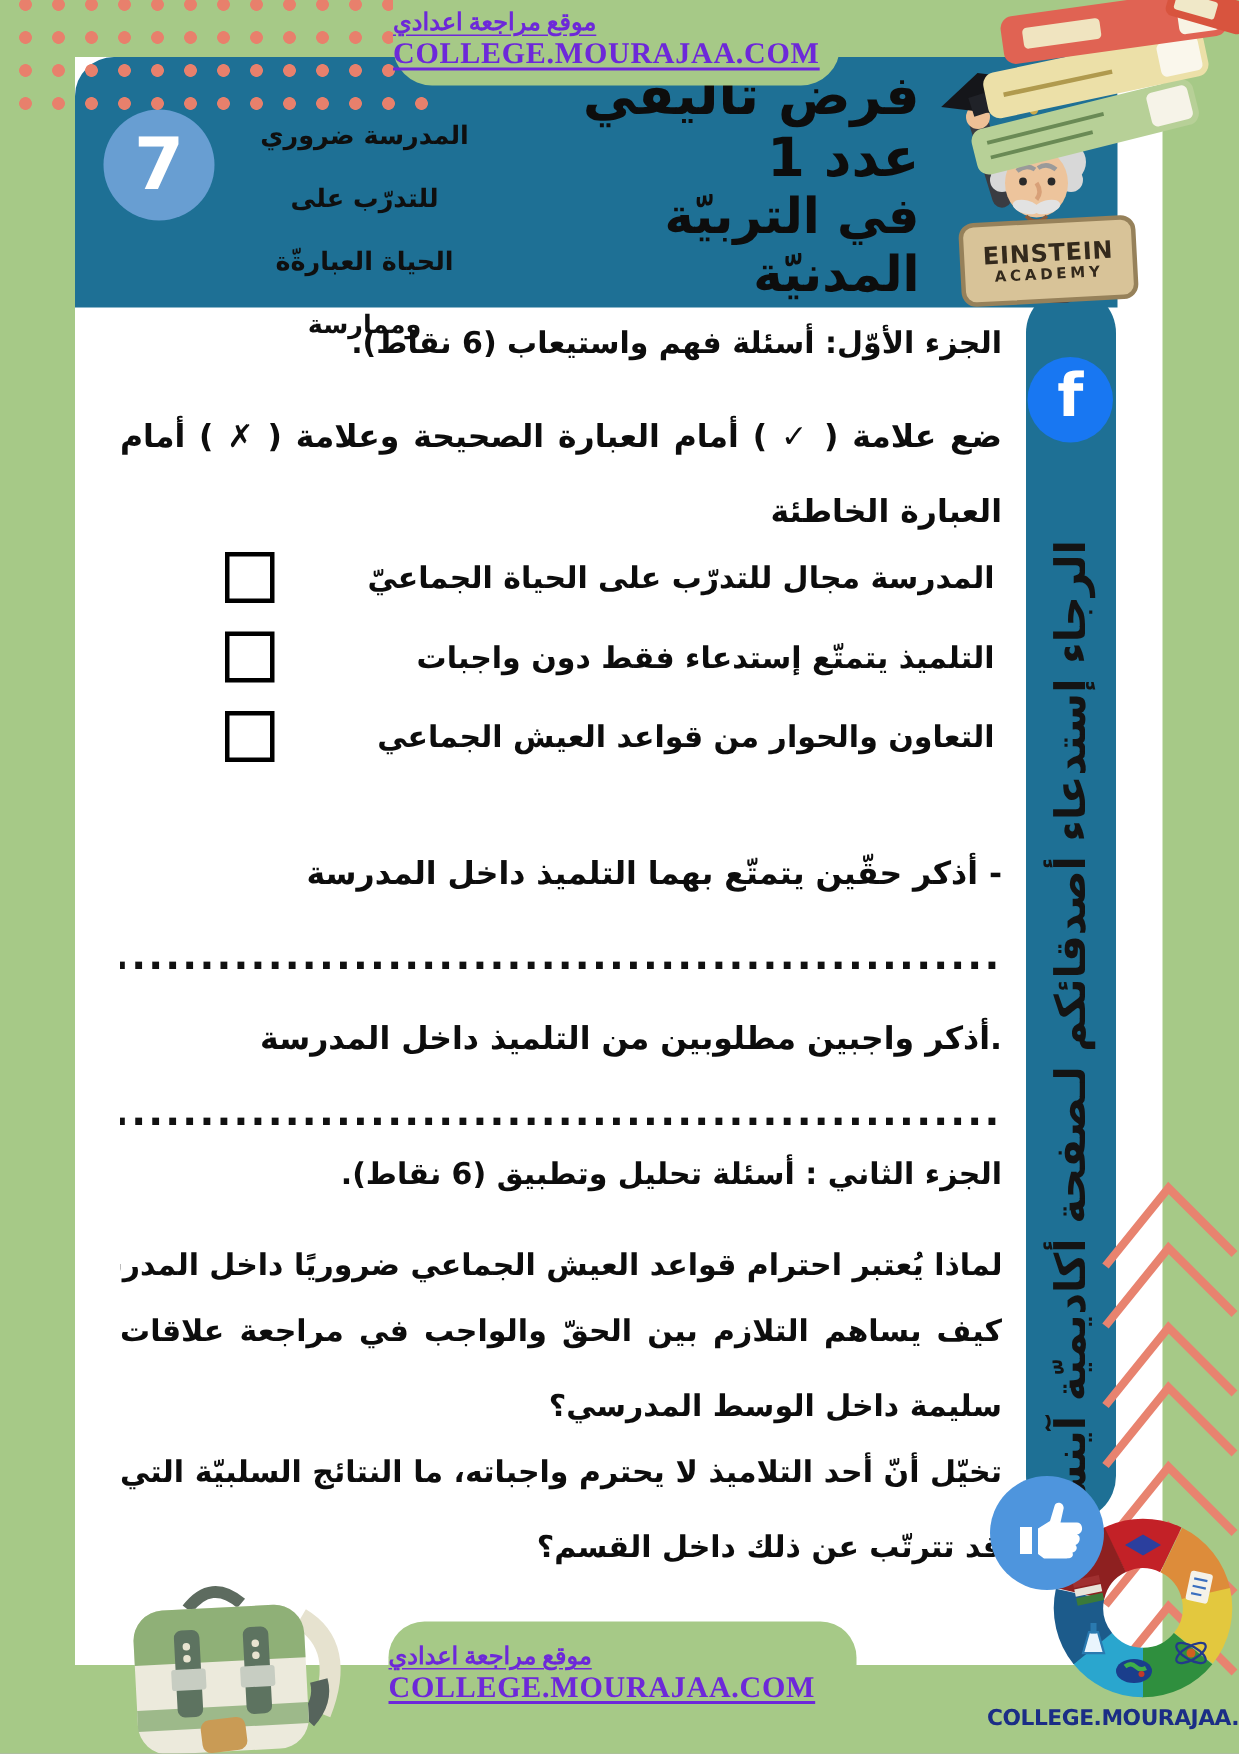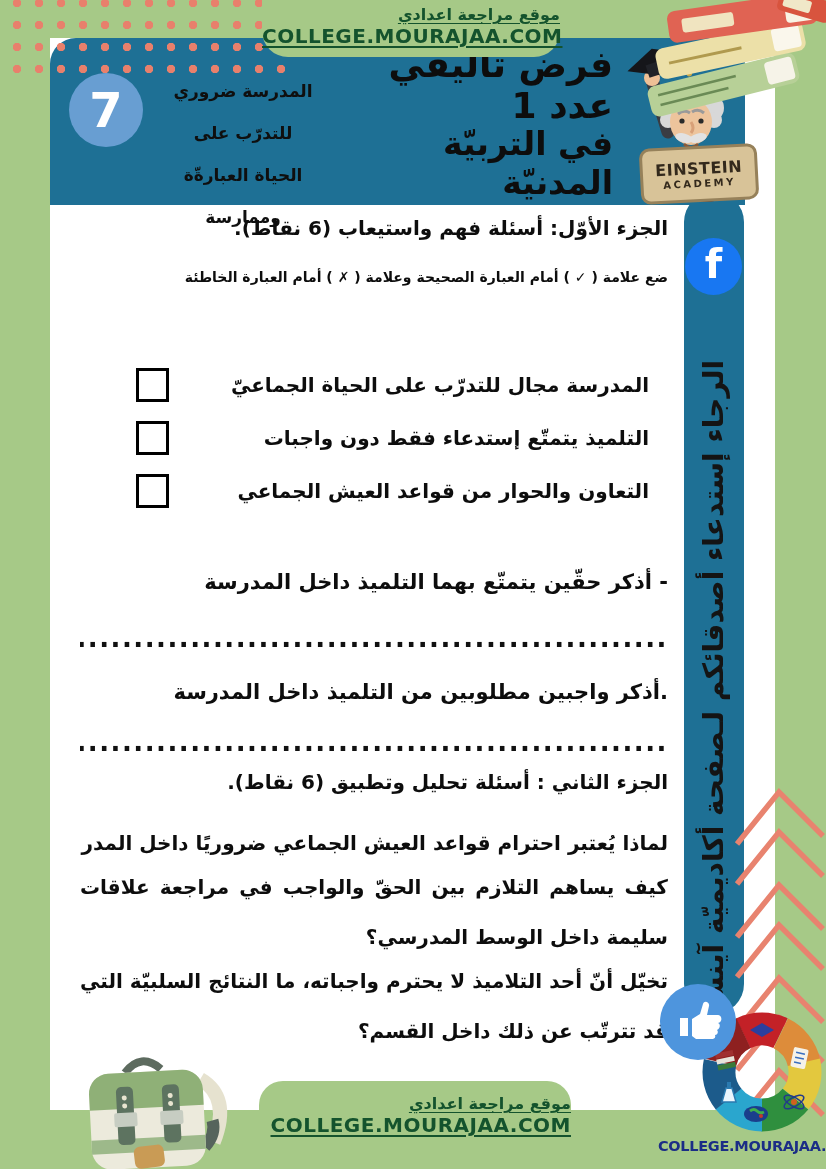--- a/index.html
+++ b/index.html
@@ -7,21 +7,21 @@
   .page { position:relative; width:826px; height:1169px; margin:0 auto;
           background:#a6c987; overflow:hidden; font-family:"DejaVu Sans", sans-serif; }
 
   
   .white-area { position:absolute; left:50px; top:38px; width:725px; height:1072px; background:#ffffff; }
   .dots-pattern { position:absolute; left:6px; top:-8px; width:285px; height:84px; z-index:3;
           background-image: radial-gradient(#e8806c 4px, rgba(0,0,0,0) 4.5px);
           background-size: 22px 22px; }
 
   
-  .tab-banner { position:absolute; background:#a6c987; text-align:right; color:#14532d; direction:rtl; }
+  .tab-banner { position:absolute; background:#a6c987; text-align:left; color:#6d28d9; direction:rtl;font-family:Liberation Serif, serif; }
   .tab-top { left:262px; top:0; width:298px; height:57px; border-radius:0 0 26px 26px; z-index:5; padding-top:5px; }
   .tab-bottom { left:259px; top:1081px; width:312px; height:88px; border-radius:24px 24px 0 0; z-index:4; padding-top:13px; }
   .tab-line1 { font-size:16px; font-weight:bold; text-decoration:underline; text-underline-offset:3px; }
   .tab-line2 { font-size:20px; font-weight:bold; letter-spacing:.5px; text-decoration:underline; text-underline-offset:3px; direction:ltr; }
 
   
   .header { position:absolute; left:50px; top:38px; width:695px; height:167px; background:#1e7095;
             border-radius:26px 26px 0 0; z-index:1; }
   .badge7 { position:absolute; left:69px; top:73px; width:74px; height:74px; border-radius:50%;
             background:#689ed2; color:#fff; font-size:48px; font-weight:bold; z-index:2;
@@ -53,22 +53,22 @@
   .chevrons-svg { position:absolute; left:732px; top:780px; z-index:3; }
   .like-circle { position:absolute; left:658px; top:982px; z-index:7; }
   .wheel-svg { position:absolute; left:702px; top:1012px; z-index:6; }
   .footer-logo { position:absolute; left:658px; top:1138px; width:164px; z-index:7; text-align:center;
                  color:#1b2d86; font-weight:bold; font-size:14.5px; letter-spacing:-0.3px; direction:ltr; cursor:pointer; }
 
   
   .blk { position:absolute; left:80px; width:588px; direction:rtl; color:#0d0d0d; font-weight:bold; z-index:2; }
   .h-part { font-size:20px; text-decoration-thickness:2px; text-underline-offset:6px; }
   .p1-heading { top:216px; }
-  .p1-instruction { top:252px; font-size:14px; line-height:50px; text-align:justify; }
-  .stm-rows { position:absolute; left:136px; top:358px; width:513px; direction:rtl; z-index:2; }
+  .p1-instruction { top:266px; font-size:21px; line-height:50px; text-align:justify; }
+  .stm-rows { position:absolute; left:150px; top:358px; width:513px; direction:rtl; z-index:2; }
   .stm-row { display:flex; justify-content:space-between; align-items:center; height:53px; }
   .stm-text { font-size:20px; font-weight:bold; color:#0d0d0d; }
   .stm-box { width:33px; height:34px; border:3.5px solid #000; background:#fff; cursor:pointer; }
   .p1-q1 { top:570px; font-size:21px; }
   .dots-line { height:44px; line-height:44px; font-size:26px; letter-spacing:1.5px;
                white-space:nowrap; overflow:hidden; color:#111; }
   .dots1 { top:616px; }
   .p1-q2 { top:680px; font-size:21px; }
   .dots2 { top:720px; }
   .p2-heading { top:770px; }

